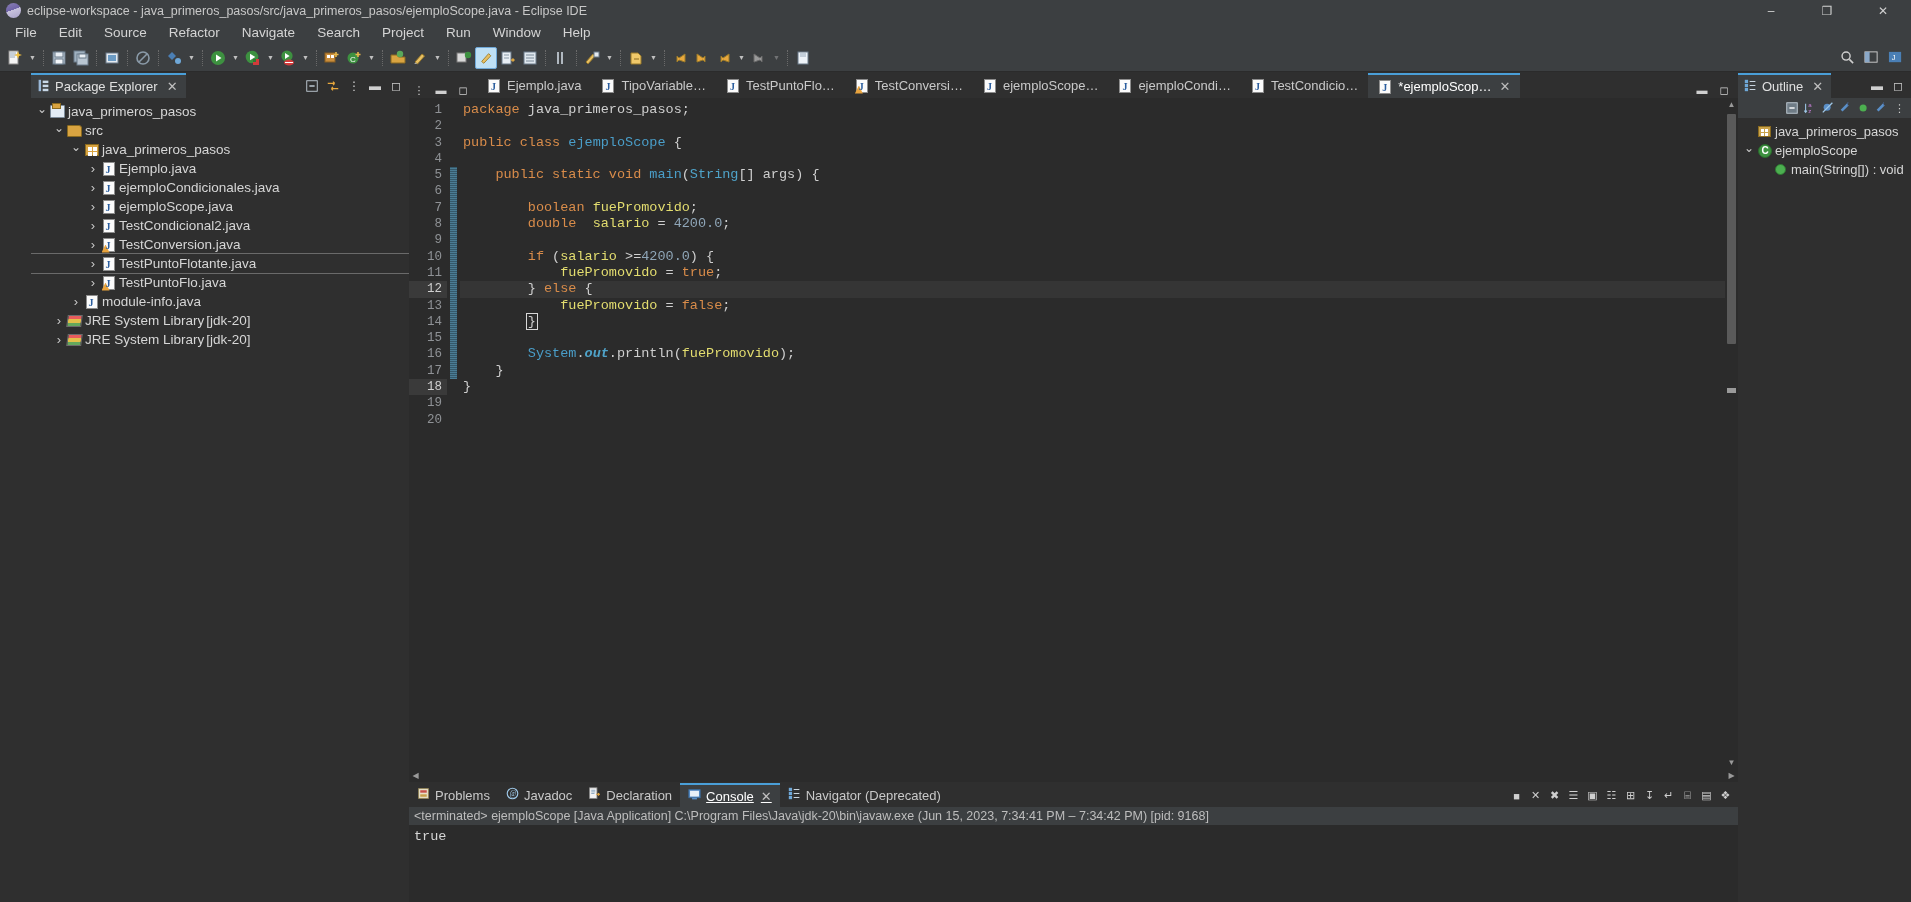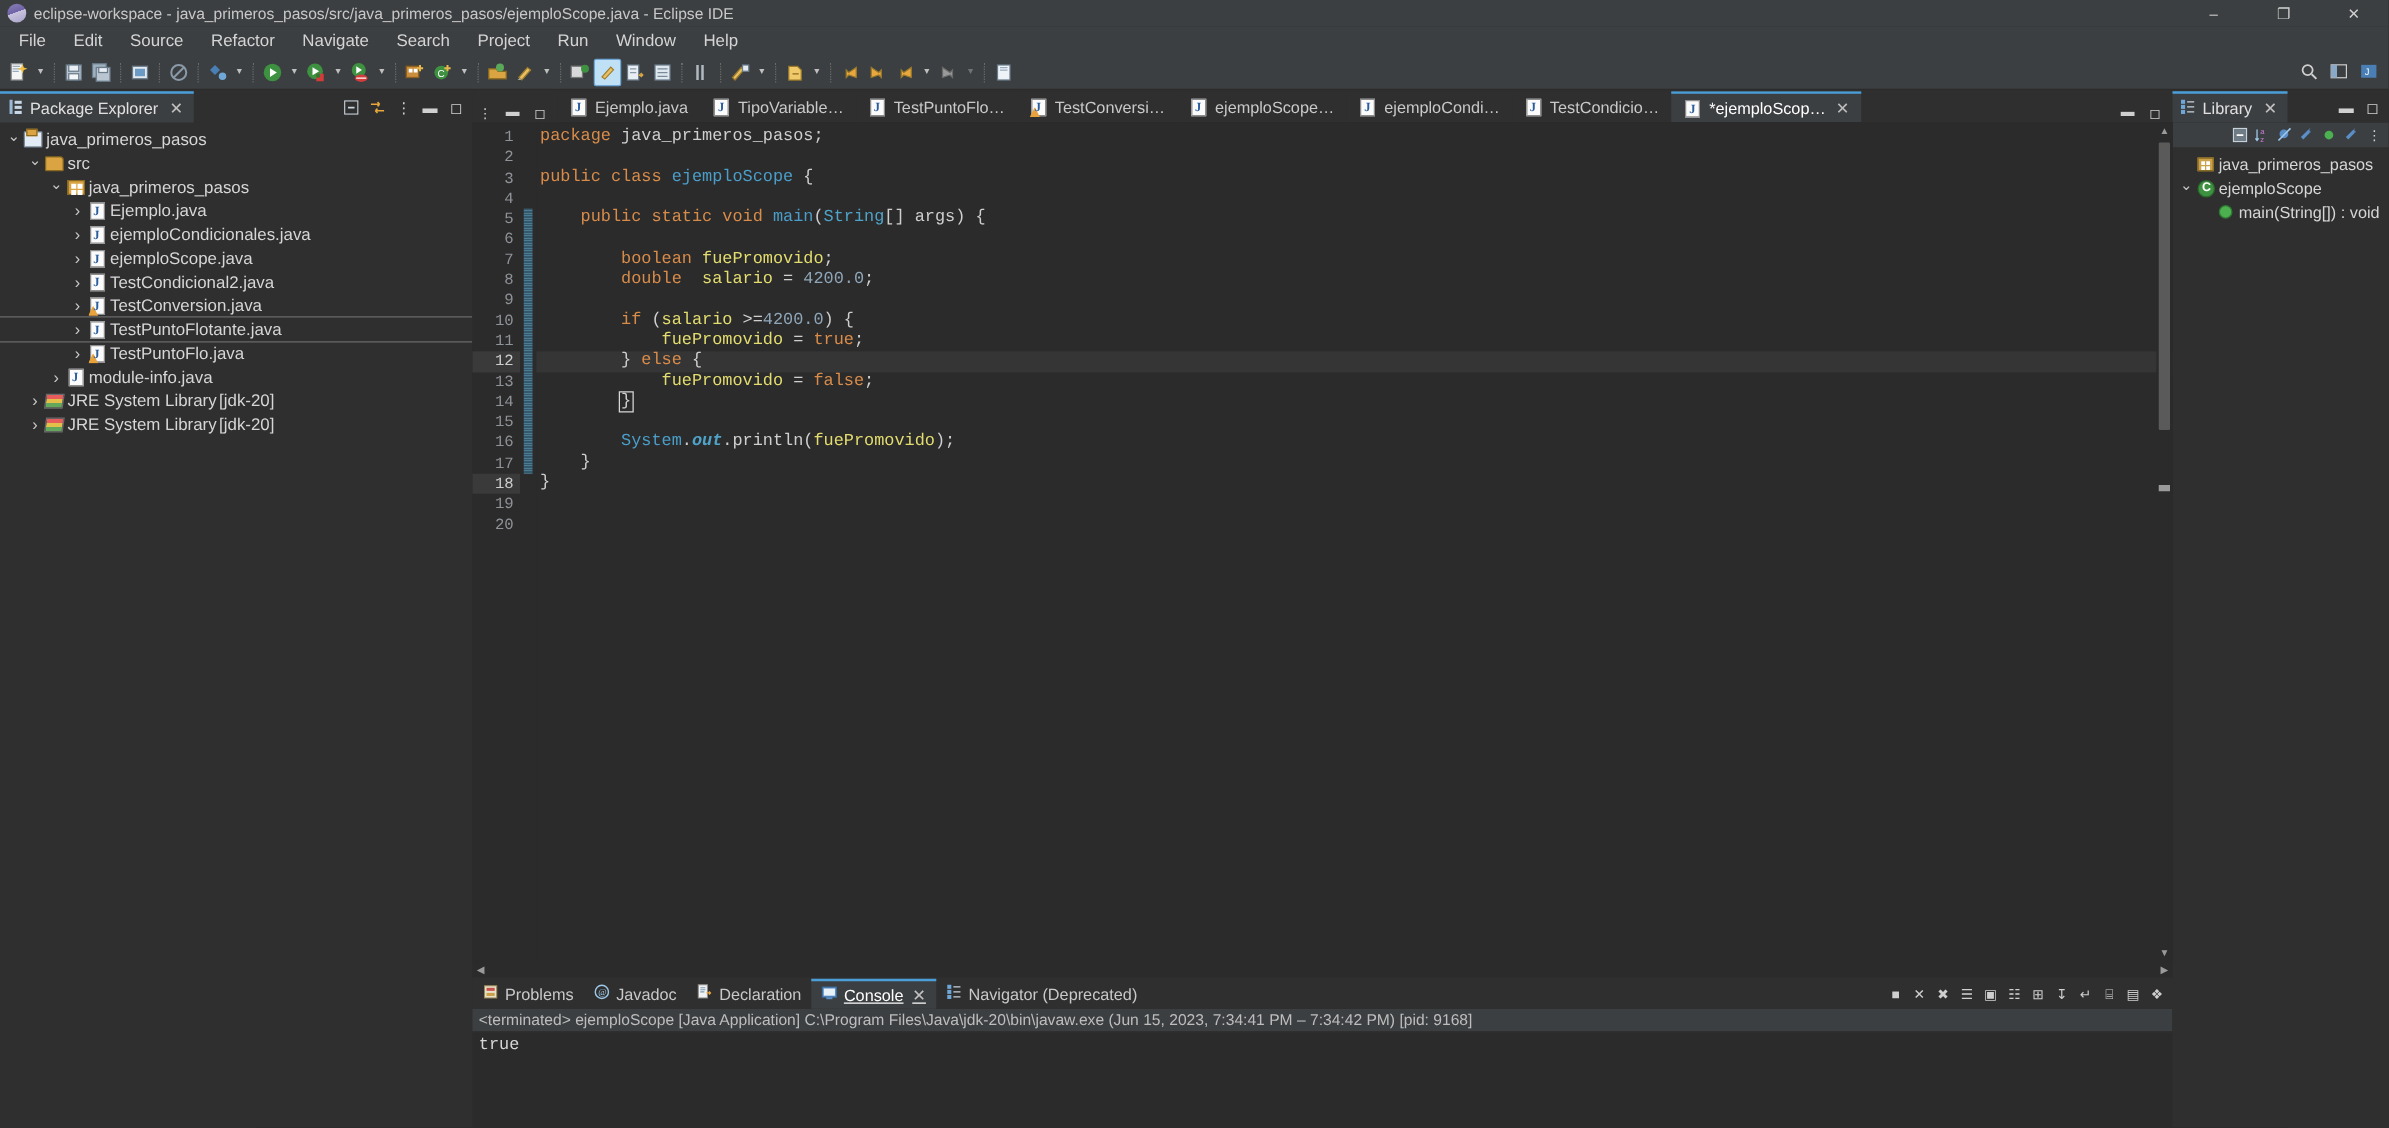--- a/index.html
+++ b/index.html
@@ -47,21 +47,21 @@
     font-size: 13px; position: relative; flex: none;
   }
   .tb-arrow { width: 13px; height: 22px; display:flex; align-items:center; justify-content:center;
     color:#c0c0c0; font-size: 7px; flex:none; }
   .tb-sep { width: 1px; height: 16px; background: #555; margin: 0 4px; flex:none;
     border-left: 1px dotted #6a6a6a; background: transparent; }
   .tb-right { position: absolute; right: 6px; display: flex; align-items: center; gap: 4px; }
   .tb-searchico { width:20px;height:20px;display:flex;align-items:center;justify-content:center;color:#cfcfcf;font-size:13px;}
 
   
-  .workbench { display: flex; height: calc(902px - 21px - 23px - 28px); background:#2f2f2f; }
+  .workbench { display: flex; height: calc(902px - 21px - 23px - 28px); background:#2f2f2f;margin-left:31px; }
 
   
   .left-panel { width: 378px; display: flex; flex-direction: column; background: #2f2f2f; }
   .view-tabbar { height: 26px; background: #2f2f2f; display:flex; align-items:flex-end; position:relative; }
   .view-tab {
     height: 25px; display:flex; align-items:center; gap:5px; padding: 0 8px 0 6px;
     background:#3c3f41; color:#e0e0e0; font-size:13px; border-top:2px solid #4a9fd8;
   }
   .view-tab .tabclose { color:#c0c0c0; font-size:13px; margin-left:4px; }
   .view-tools { position:absolute; right:4px; bottom:3px; display:flex; align-items:center; gap:3px; }
@@ -710,21 +710,21 @@
     <div class="outline-tabbar">
       <div class="view-tab">
         <span>
           <svg width="13" height="13" viewBox="0 0 16 16">
               <rect x="1" y="1" width="4" height="4" fill="#6fa8d8"></rect>
               <rect x="1" y="6" width="4" height="4" fill="#6fa8d8"></rect>
               <rect x="1" y="11" width="4" height="4" fill="#6fa8d8"></rect>
               <path d="M7 3h7M7 8h7M7 13h7" stroke="#c8d4de" stroke-width="1.3"></path>
             </svg>
         </span>
-        <span>Library</span>
+        <span>Outline</span>
         <span class="tabclose">✕</span>
       </div>
       <div class="view-tools">
         <div class="vt-ico">▬</div>
         <div class="vt-ico">◻</div>
       </div>
     </div>
     <div class="outline-toolrow">
       <div class="ol-ico">
         <svg width="14" height="14" viewBox="0 0 16 16">

